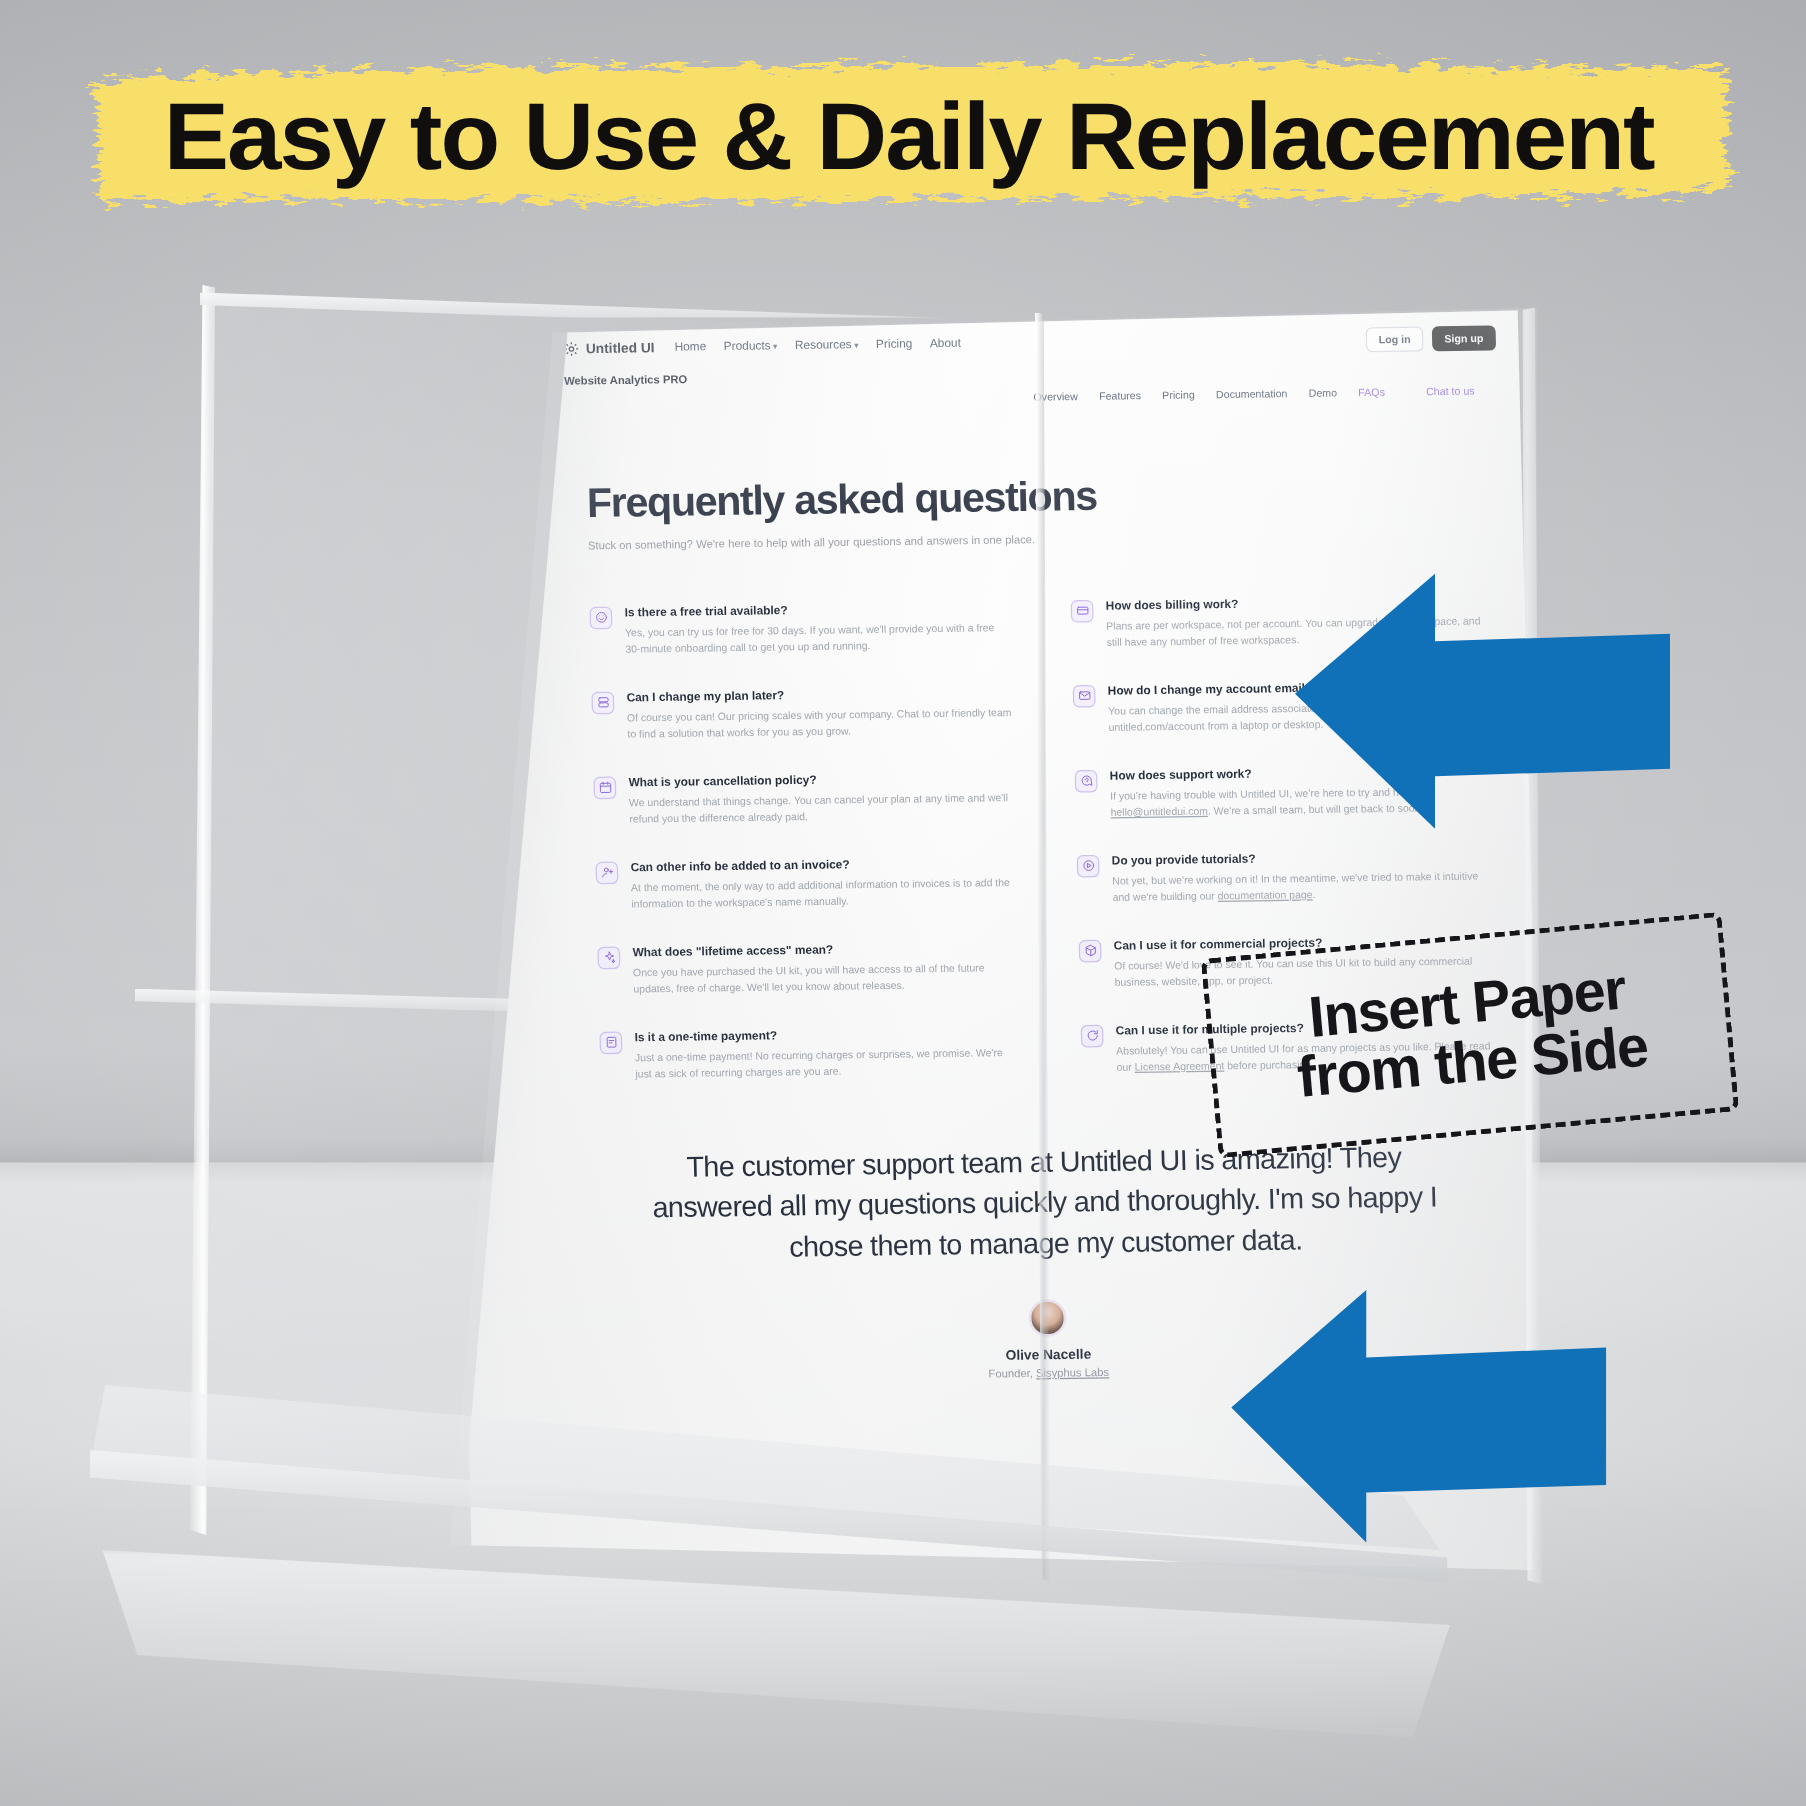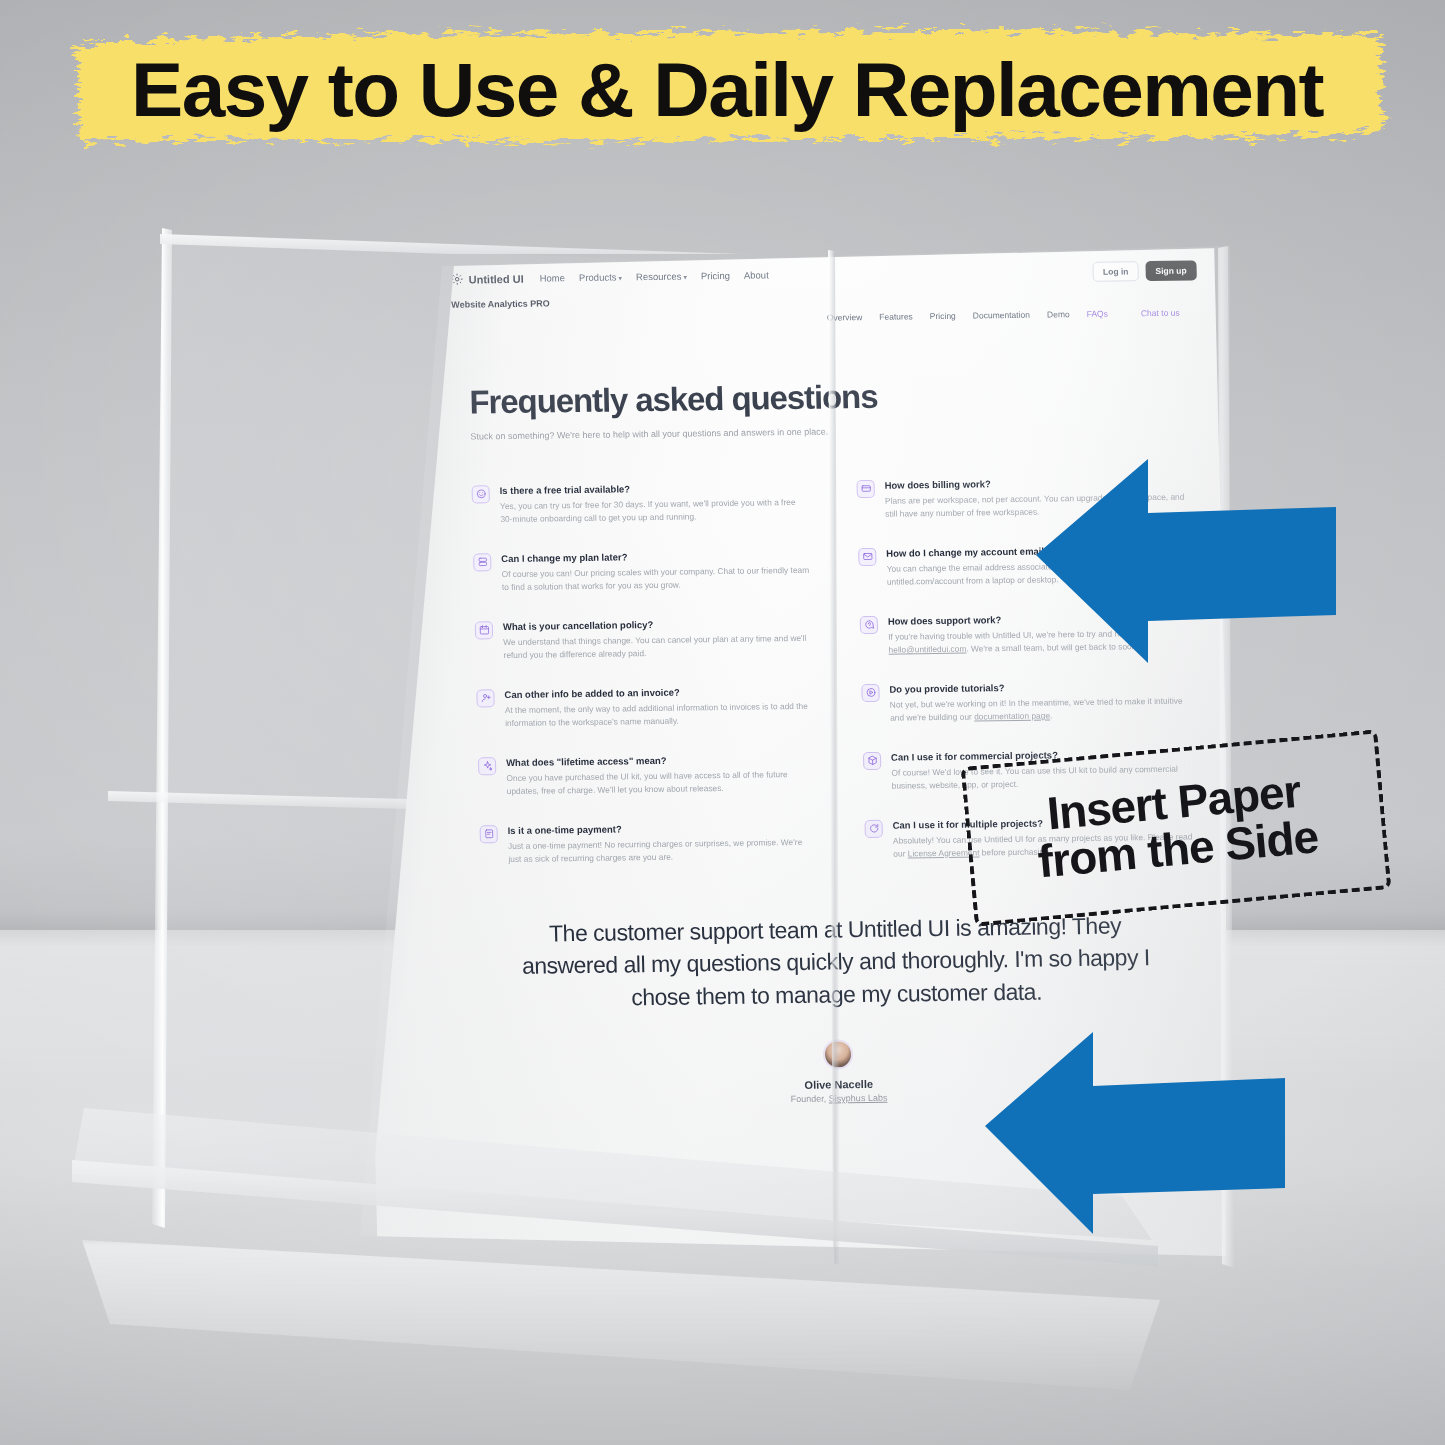--- a/index.html
+++ b/index.html
@@ -32,21 +32,21 @@
     position: absolute; inset: 0;
     background: radial-gradient(125% 95% at 42% 34%, rgba(255,255,255,.26) 0%, rgba(255,255,255,0) 52%, rgba(80,84,90,.22) 100%);
   }
   #floorglow {
     position: absolute; left: 0; right: 0; top: 930px; height: 515px;
     background: linear-gradient(180deg, rgba(255,255,255,.42) 0%, rgba(255,255,255,.10) 30%, rgba(255,255,255,0) 70%);
   }
 
   
   #headline-band {
-    position: absolute; left: 62px; top: 16px; width: 1330px; height: 138px;
+    position: absolute; left: 62px; top: 36px; width: 1330px; height: 138px;
   }
   .brush {
     position: absolute; inset: 0;
   }
   #headline-text {
     position: absolute; left: 0; right: 0; top: 30px;
     text-align: center;
     font-family: "Liberation Sans", sans-serif;
     font-weight: bold;
     font-size: 76px;

